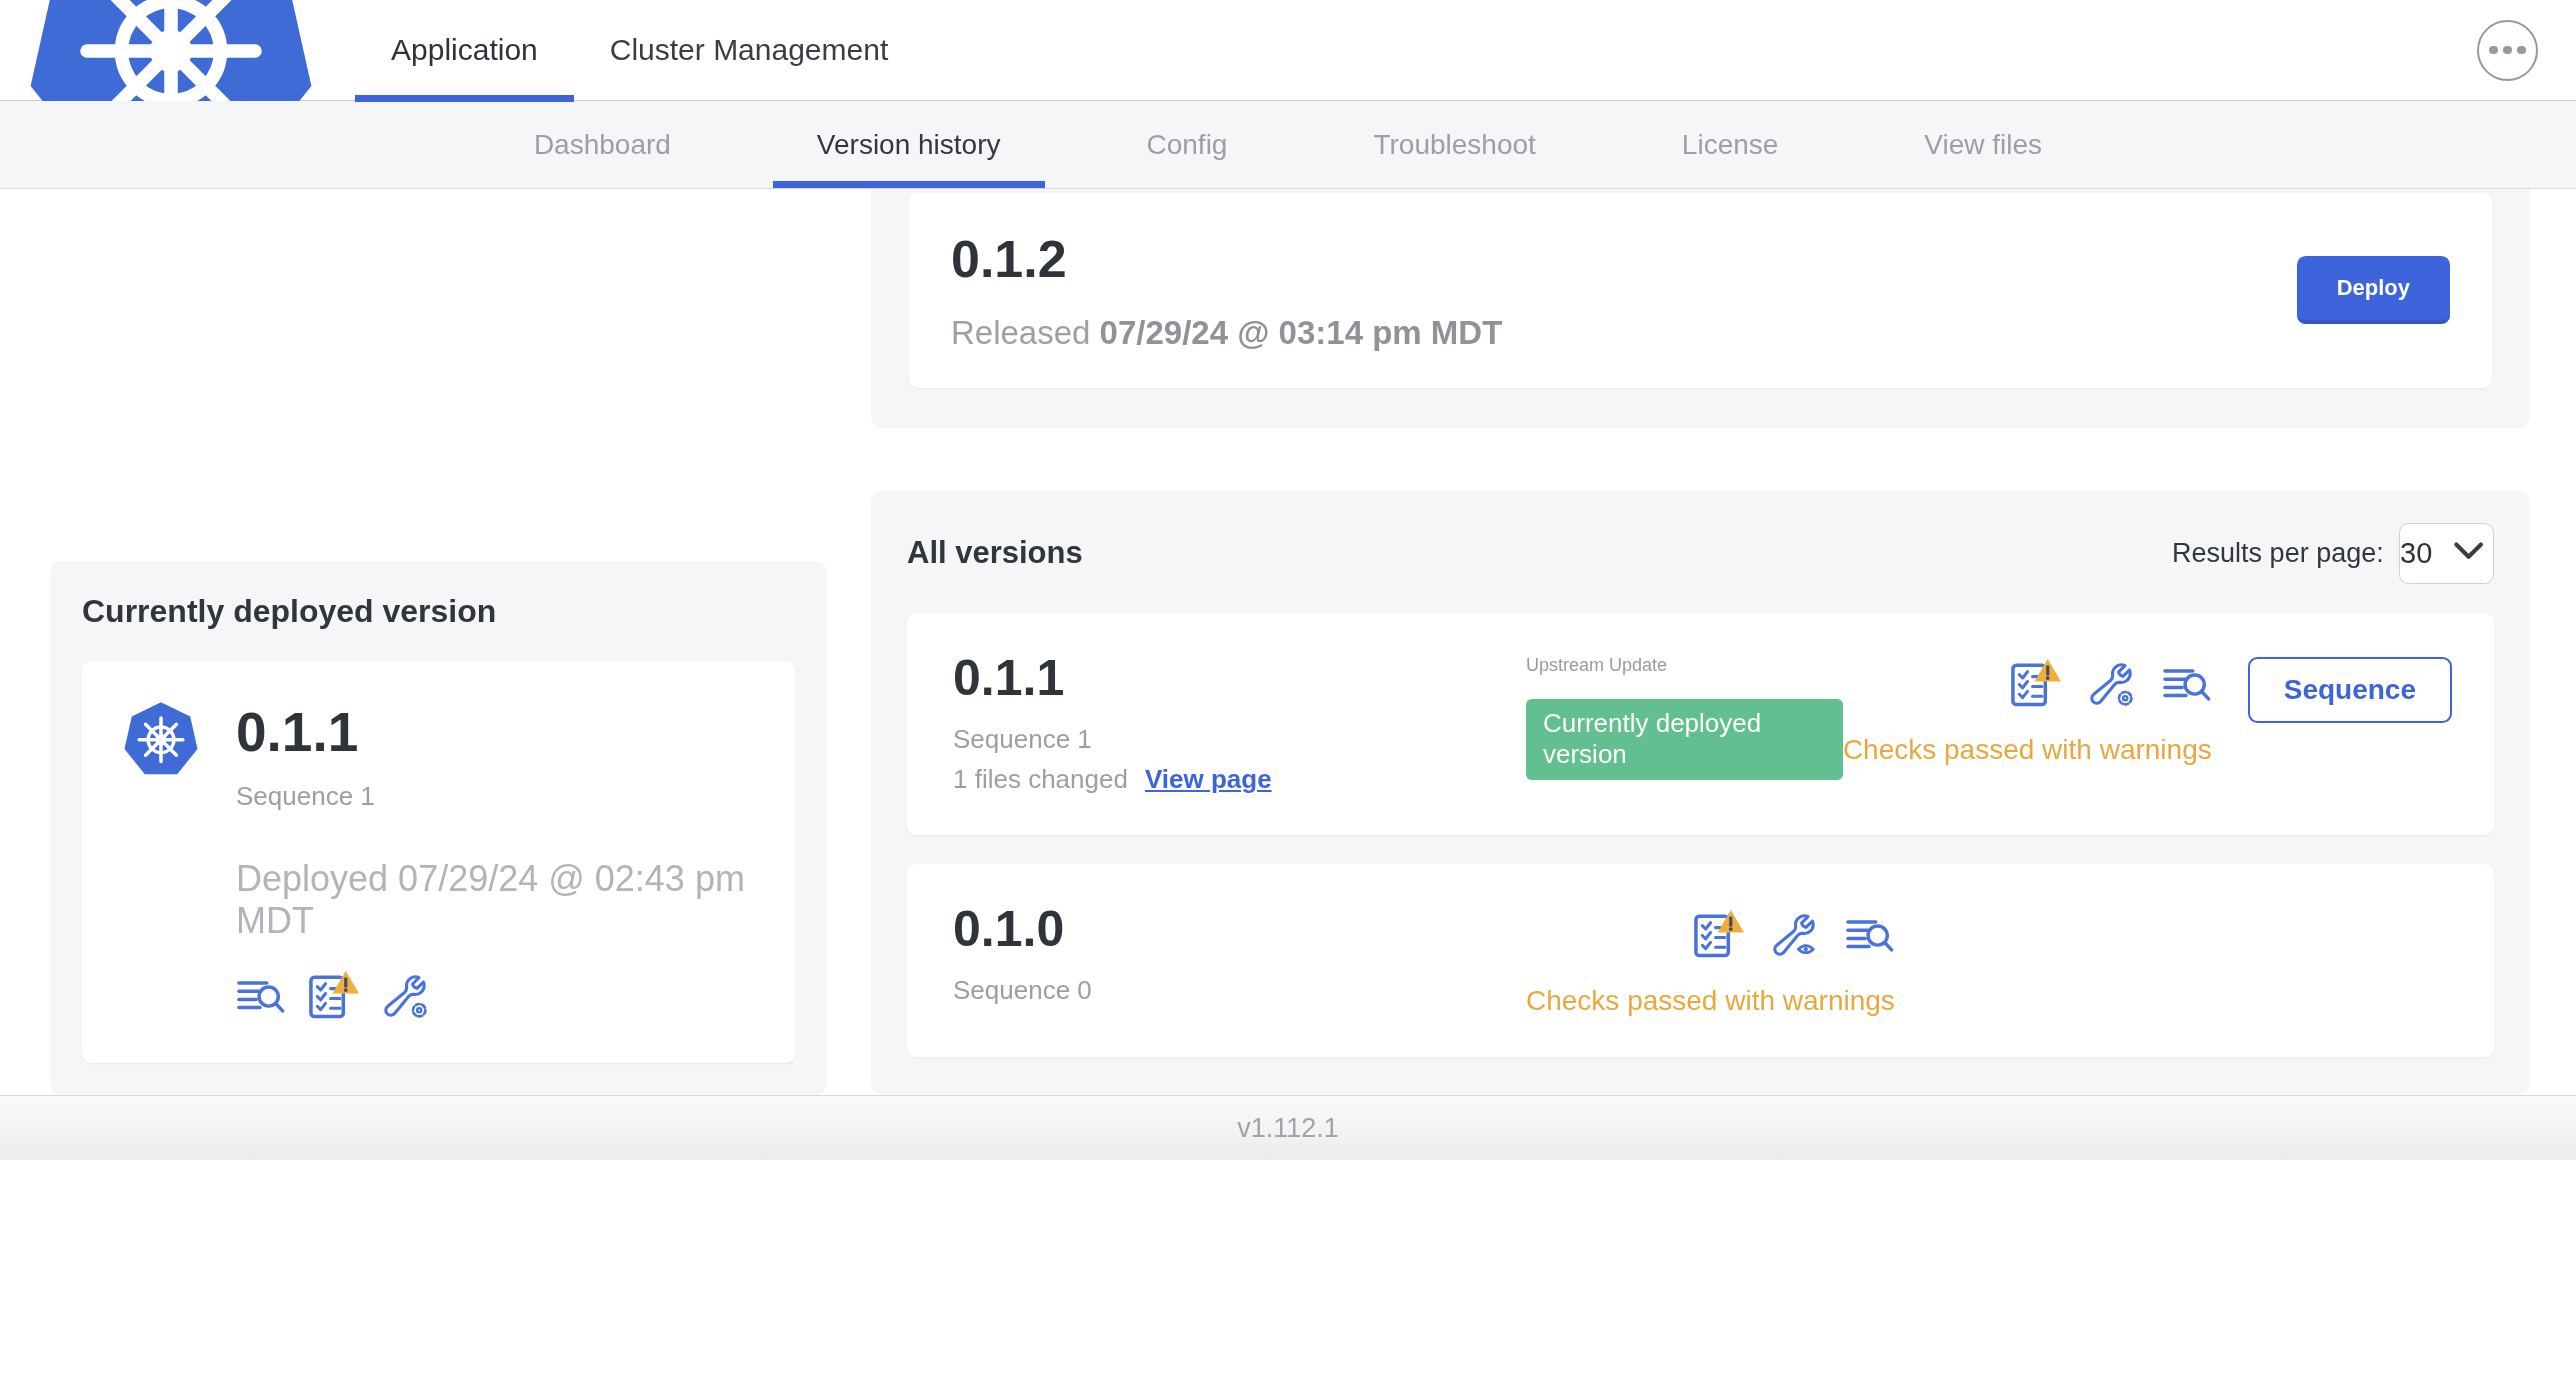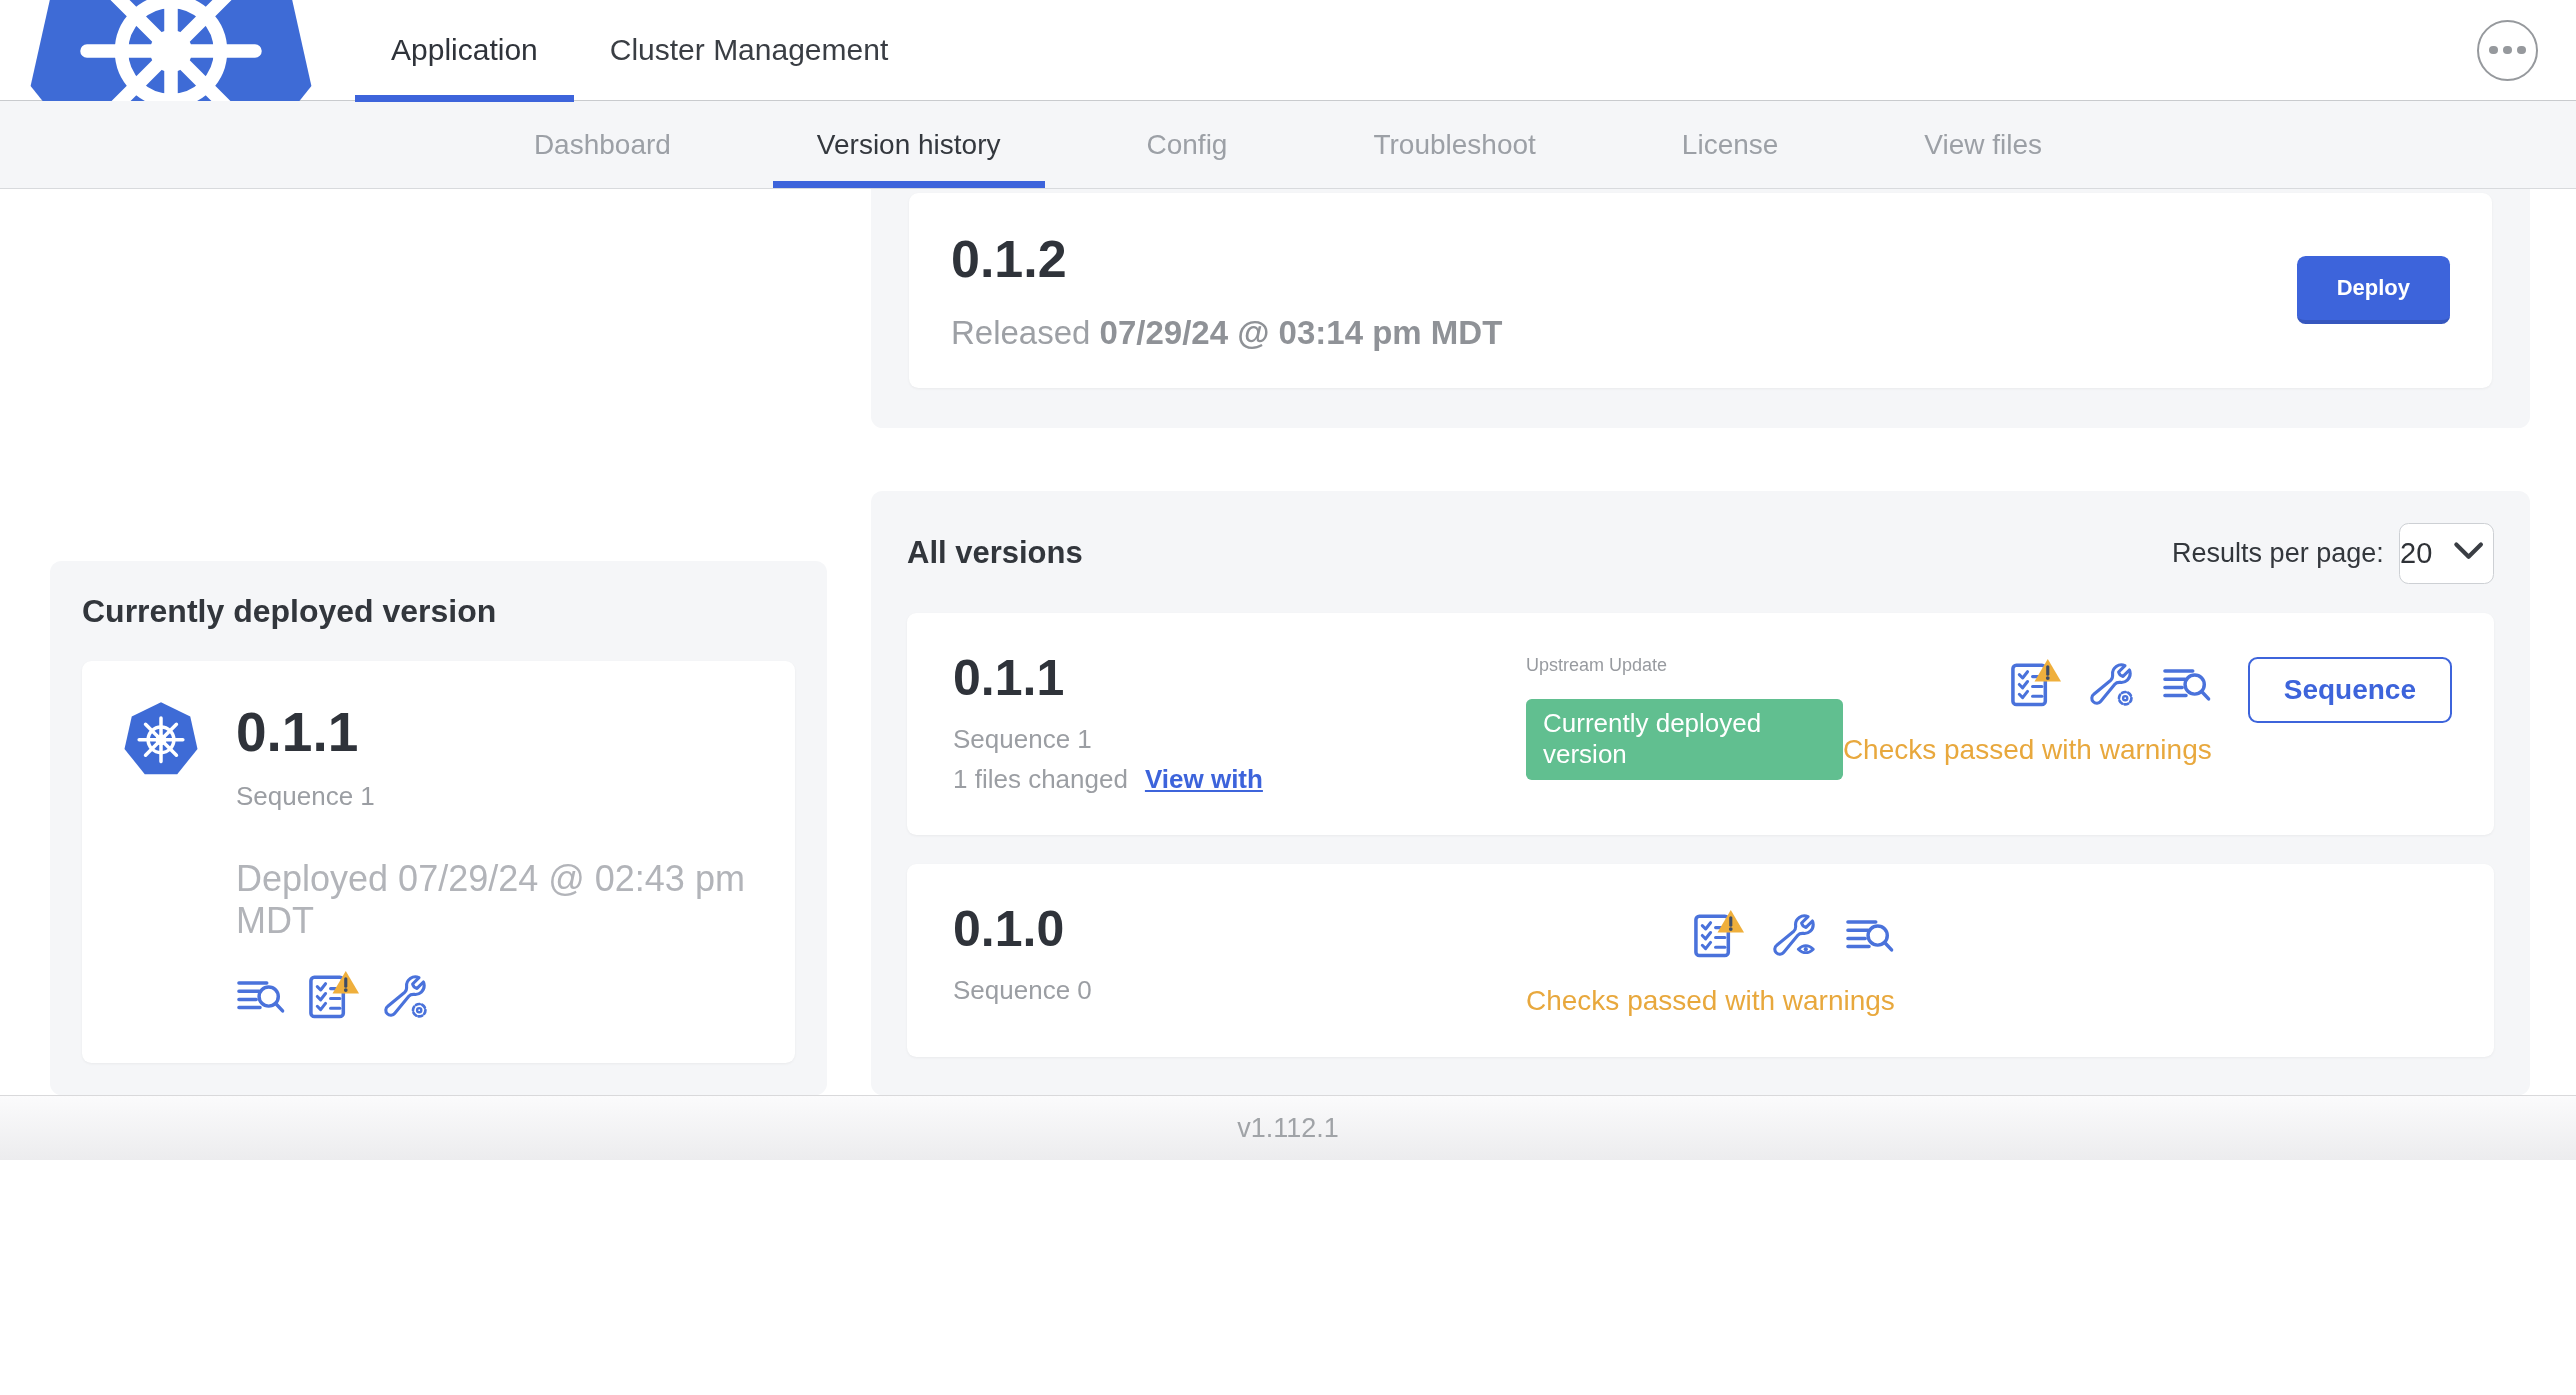--- a/index.html
+++ b/index.html
@@ -204,35 +204,35 @@
           <button class="btn-primary">Deploy</button>
         </div>
       </div>
 
       <div class="card versions-card">
         <div class="versions-head">
           <div class="card-title">All versions</div>
           <div class="perpage">
             <span class="perpage-label">Results per page:</span>
             <div class="select">
-              <span>20</span>
+              <span>30</span>
               <span><svg viewBox="0 0 24 24" style="width:100%;height:100%" fill="none" stroke="#3A3E44" stroke-width="2" stroke-linecap="round" stroke-linejoin="round">
                     <path d="M6 9.5l6 6 6-6"></path>
                   </svg></span>
             </div>
           </div>
         </div>
 
         <div class="white-panel version-row">
           <div class="vr-left">
             <div class="vr-version">0.1.1</div>
             <div class="vr-seq">Sequence 1</div>
             <div class="vr-files">
               <span>1 files changed</span>
-              <span class="link">View with</span>
+              <span class="link">View page</span>
             </div>
           </div>
           <div class="vr-mid">
             <div class="vr-source">Upstream Update</div>
             <span class="badge" style="background-color:#61BF90">Currently deployed version</span>
           </div>
           <div class="vr-right">
             <div class="vr-icons-col">
               <div class="vr-icons">
                 <span class="icon" style="width:53px;height:52px">

